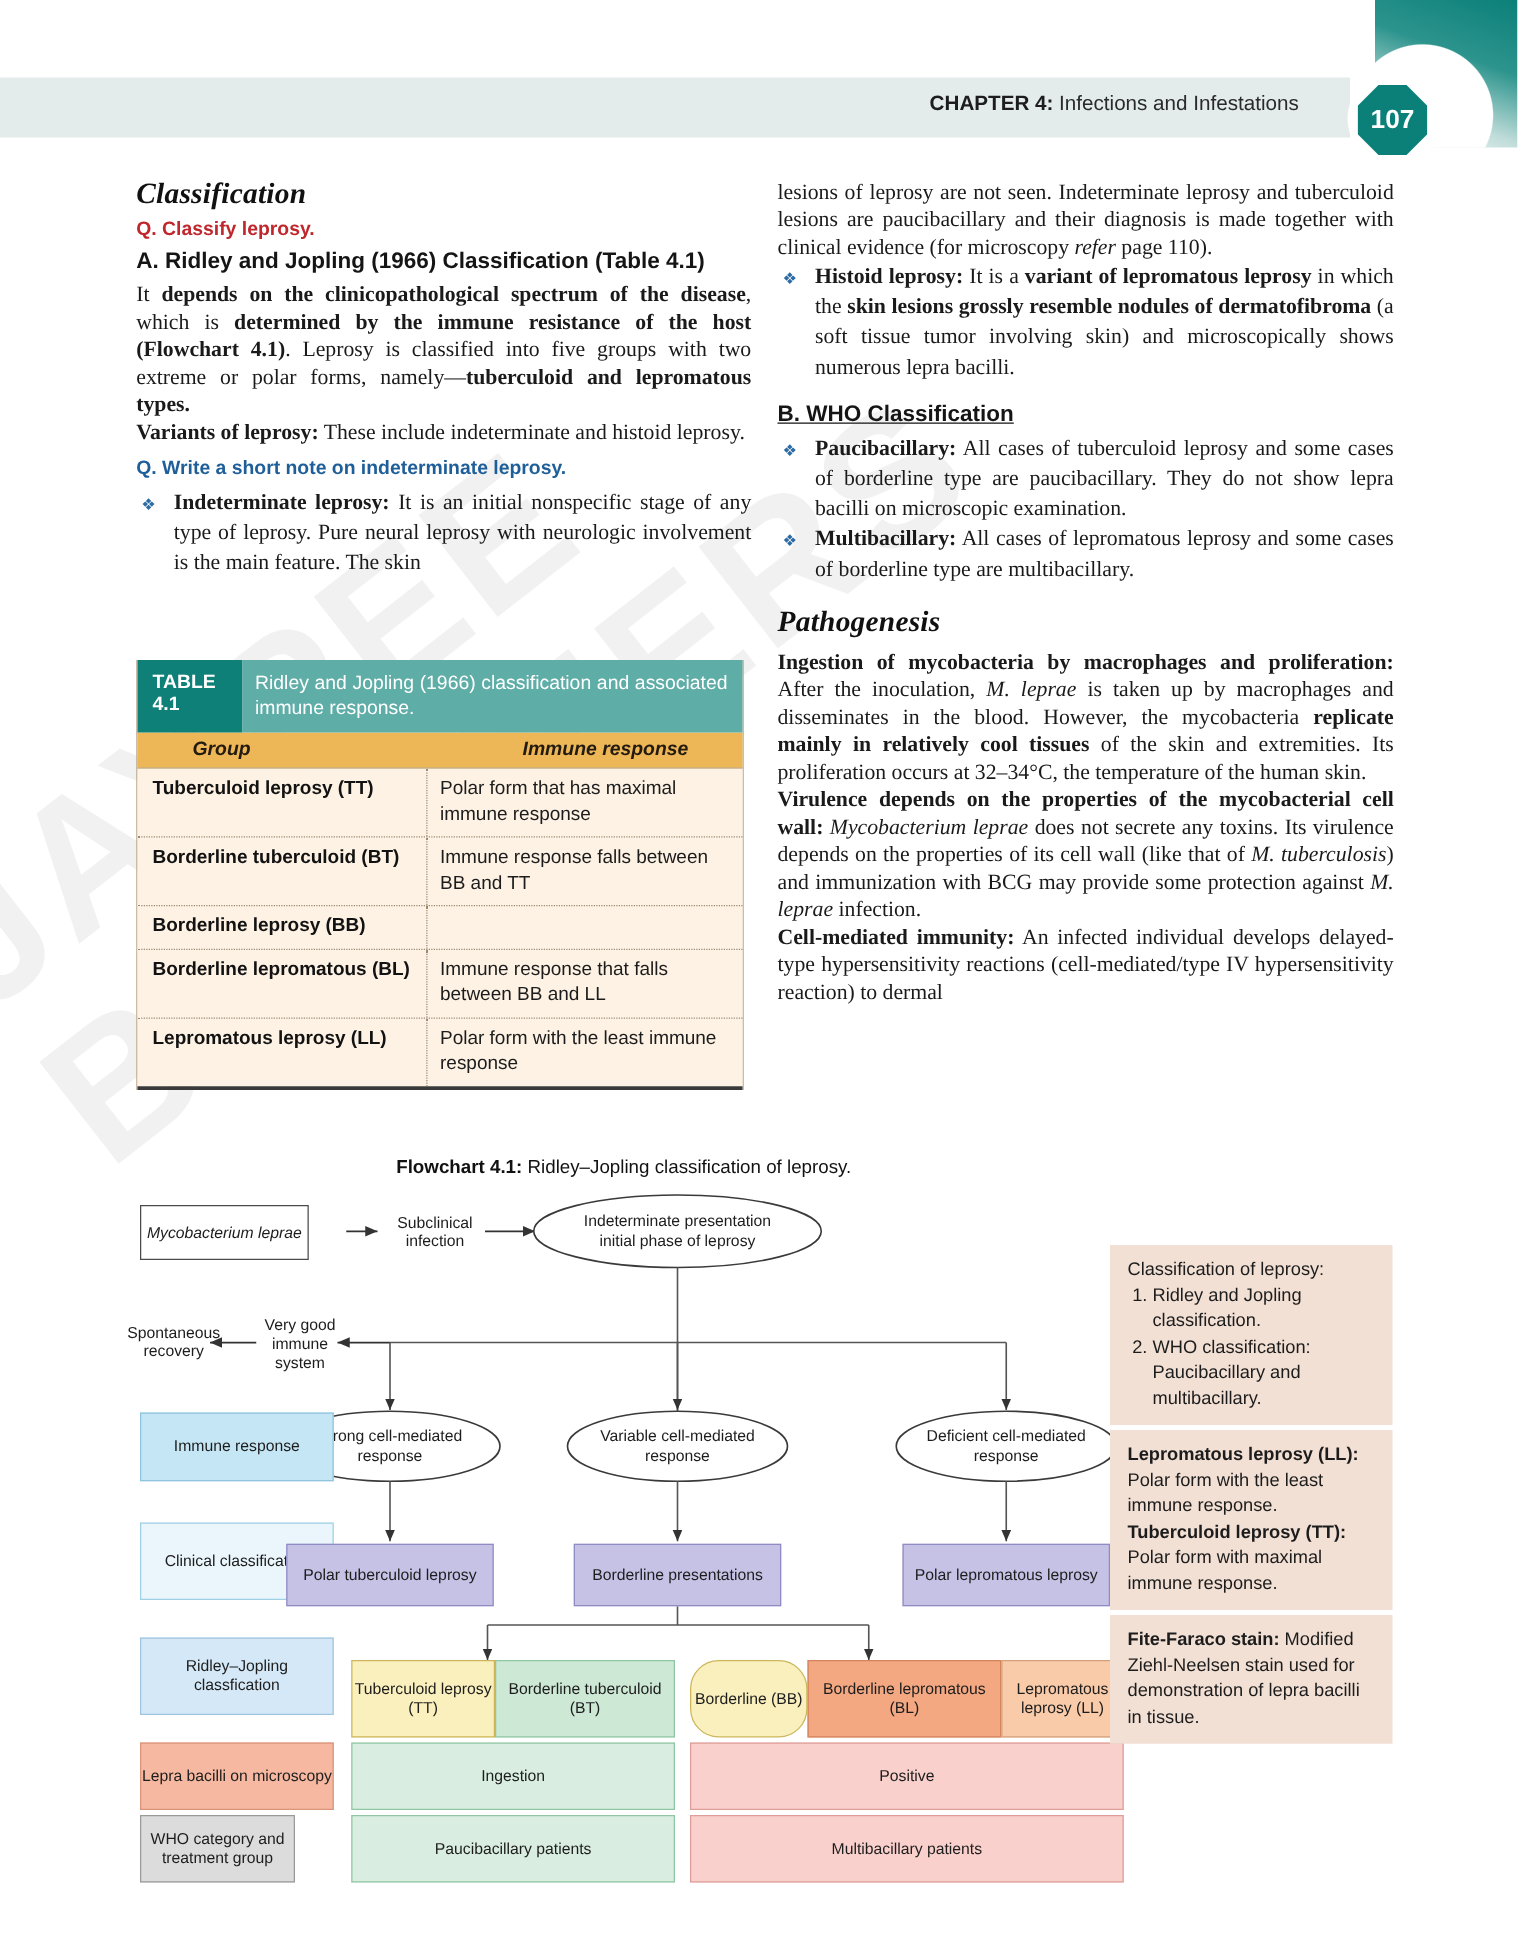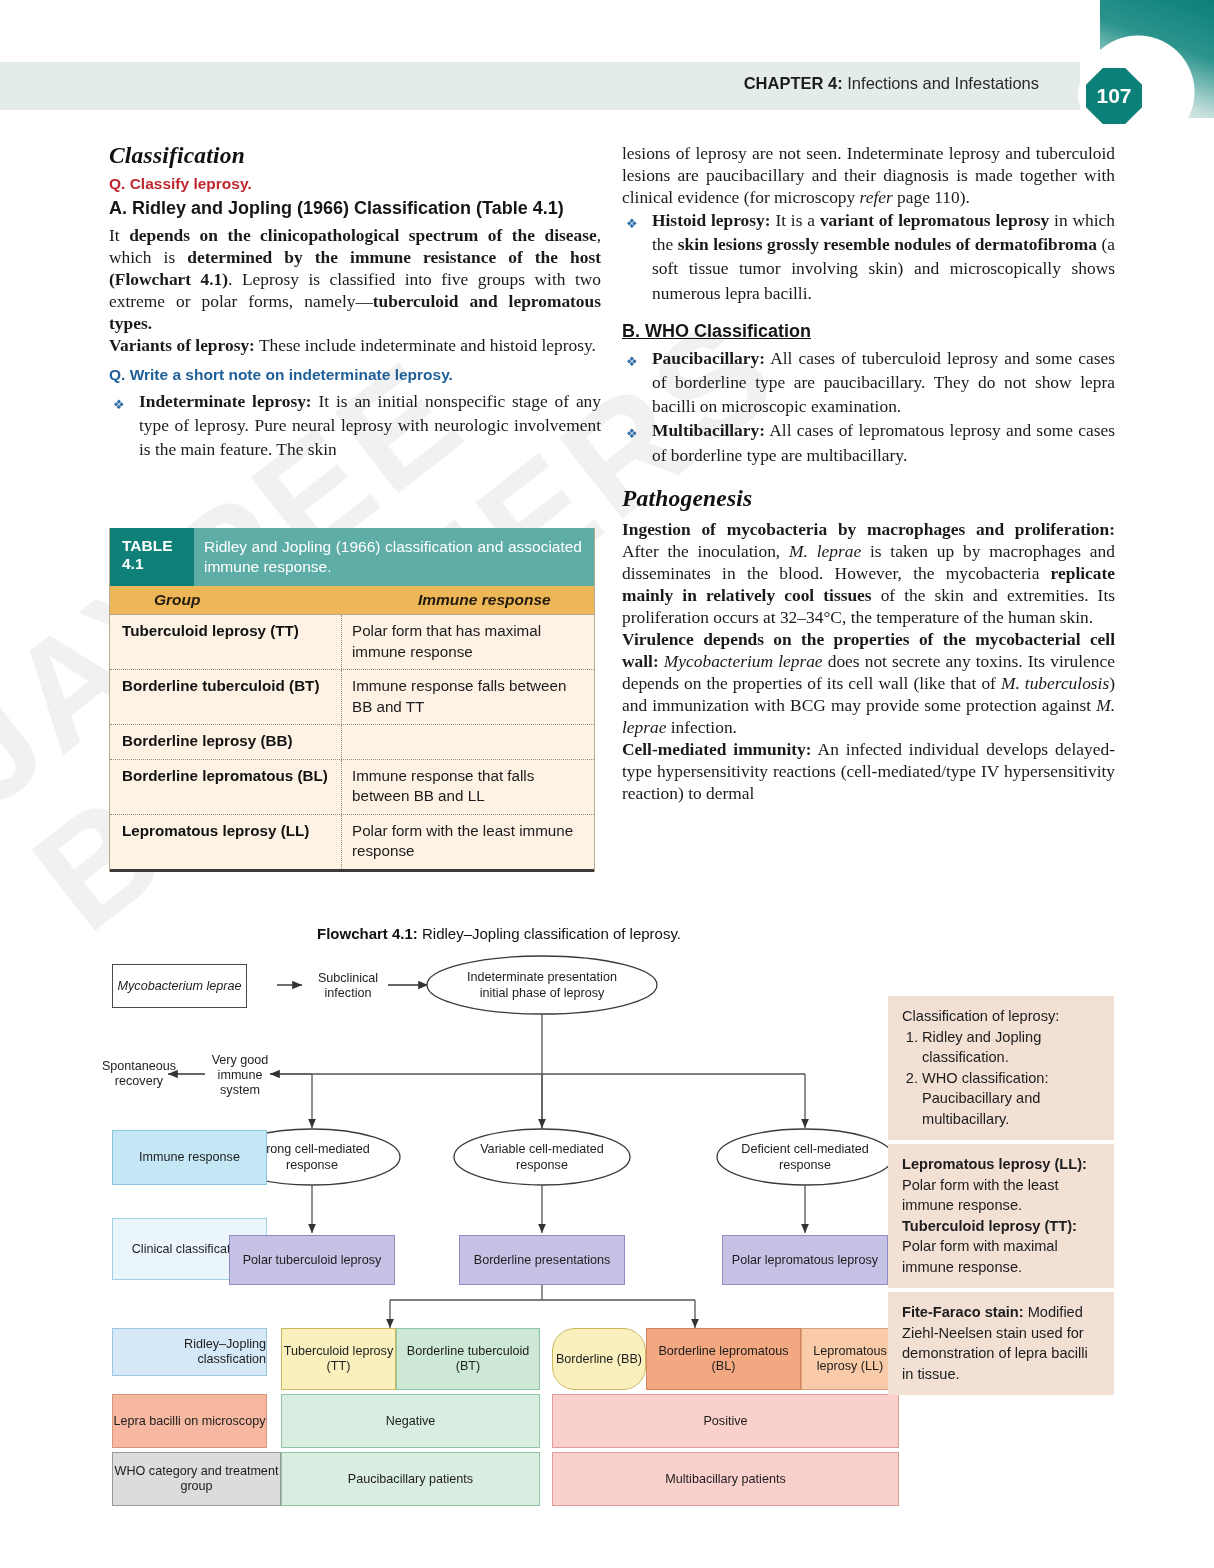--- a/index.html
+++ b/index.html
@@ -315,35 +315,35 @@
 
   <div class="fbox nobox" style="left:-5px;top:102px;width:78px;height:44px;">Spontaneous recovery</div>
   <div class="fbox nobox" style="left:100px;top:90px;width:70px;height:70px;flex-direction:column;">
     <span>Very good</span>
     <span>immune</span>
     <span>system</span>
   </div>
 
   <div class="fbox blue1" style="left:7px;top:180px;width:155px;height:55px;">Immune response</div>
   <div class="fbox blue2" style="left:7px;top:268px;width:155px;height:62px;">Clinical classification</div>
-  <div class="fbox blue3" style="left:7px;top:378px;width:155px;height:48px;text-align:right;">Ridley–Jopling classfication</div>
+  <div class="fbox blue3" style="left:7px;top:360px;width:155px;height:62px;">Ridley–Jopling classfication</div>
   <div class="fbox salmon" style="left:7px;top:444px;width:155px;height:54px;">Lepra bacilli on microscopy</div>
-  <div class="fbox grey" style="left:7px;top:502px;width:169px;height:54px;">WHO category and treatment group</div>
+  <div class="fbox grey" style="left:7px;top:502px;width:124px;height:54px;">WHO category and treatment group</div>
 
   <div class="fbox purple" style="left:124px;top:285px;width:166px;height:50px;">Polar tuberculoid leprosy</div>
   <div class="fbox purple" style="left:354px;top:285px;width:166px;height:50px;">Borderline presentations</div>
   <div class="fbox purple" style="left:617px;top:285px;width:166px;height:50px;">Polar lepromatous leprosy</div>
 
   <div class="fbox yellow" style="left:176px;top:378px;width:115px;height:62px;">Tuberculoid leprosy (TT)</div>
   <div class="fbox green" style="left:291px;top:378px;width:144px;height:62px;">Borderline tuberculoid (BT)</div>
   <div class="fbox yellow" style="left:447px;top:378px;width:94px;height:62px;border-radius:23px;">Borderline (BB)</div>
   <div class="fbox orange" style="left:541px;top:378px;width:155px;height:62px;">Borderline lepromatous (BL)</div>
   <div class="fbox orangelt" style="left:696px;top:378px;width:98px;height:62px;">Lepromatous leprosy (LL)</div>
 
-  <div class="fbox greenlt" style="left:176px;top:444px;width:259px;height:54px;">Negative</div>
+  <div class="fbox greenlt" style="left:176px;top:444px;width:259px;height:54px;">Ingestion</div>
   <div class="fbox pink" style="left:447px;top:444px;width:347px;height:54px;">Positive</div>
 
   <div class="fbox greenlt" style="left:176px;top:502px;width:259px;height:54px;">Paucibacillary patients</div>
   <div class="fbox pink" style="left:447px;top:502px;width:347px;height:54px;">Multibacillary patients</div>
 </div>
 
 <div class="note" style="top:996px;">
   <div>Classification of leprosy:</div>
   <ol id="note1-list">
       <li>Ridley and Jopling classification.</li>

